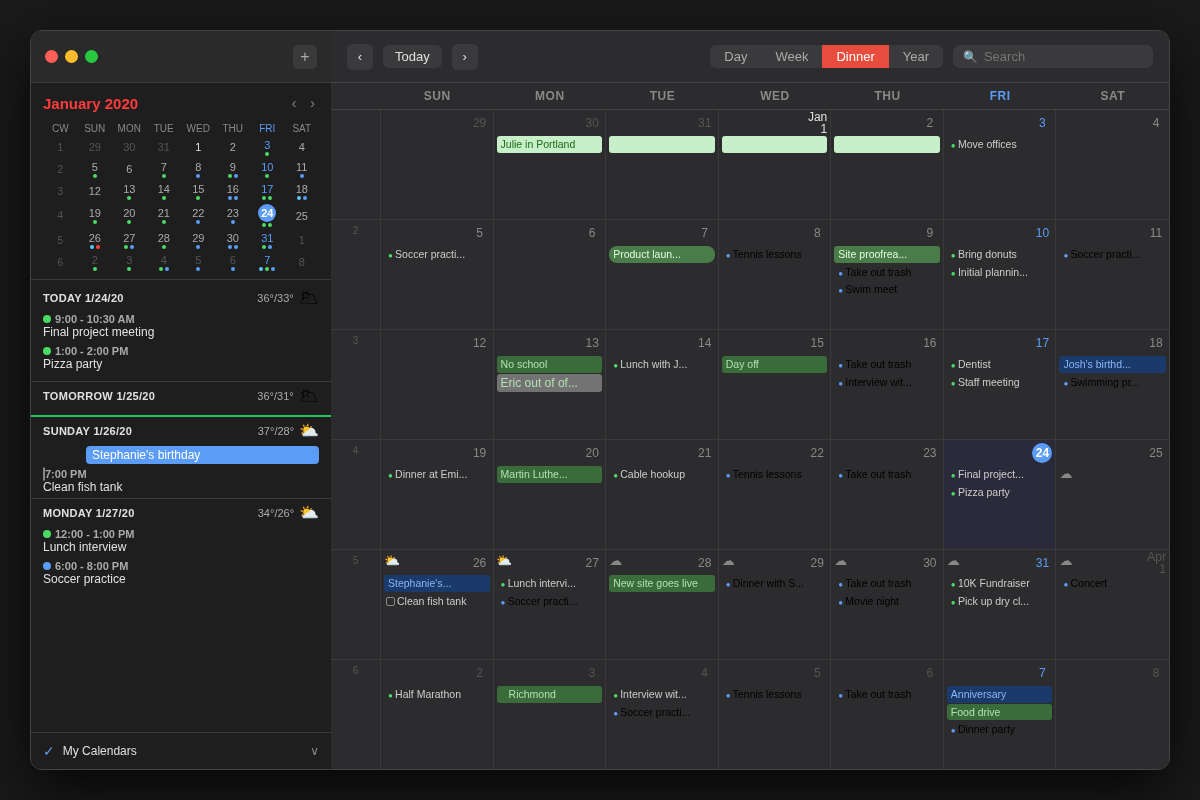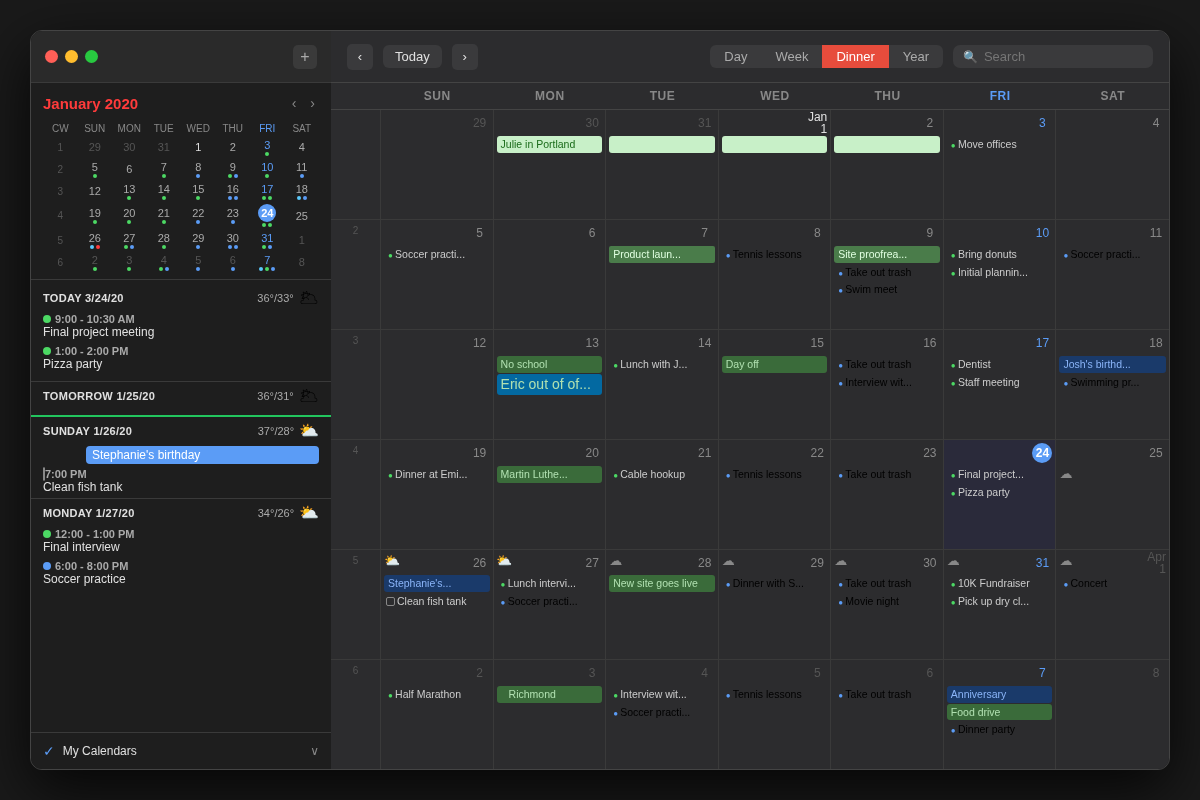--- a/index.html
+++ b/index.html
@@ -375,21 +375,21 @@
                   <div class="dot dot-blue"></div>
                 </div></td>
           <td class="other-month">8</td>
         </tr>
       </tbody>
         </table>
     </div>
 
     <div class="today-section">
       <div class="today-header">
-        <span class="today-label">TODAY 3/24/20</span>
+        <span class="today-label">TODAY 1/24/20</span>
         <div class="weather-info">
           <span class="weather-temp">36°/33°</span>
           <span class="weather-icon">🌥</span>
         </div>
       </div>
       <div class="event-item">
         <div class="event-time"><span class="event-dot" style="background:#4cd964"></span>9:00 - 10:30 AM</div>
         <div class="event-title">Final project meeting</div>
       </div>
       <div class="event-item">
@@ -426,21 +426,21 @@
     <div style="padding:4px 12px 4px; border-top:1px solid #3a3a3a">
       <div class="today-header">
         <span class="today-label">MONDAY 1/27/20</span>
         <div class="weather-info">
           <span class="weather-temp">34°/26°</span>
           <span class="weather-icon">⛅</span>
         </div>
       </div>
       <div class="event-item">
         <div class="event-time"><span class="event-dot" style="background:#4cd964"></span>12:00 - 1:00 PM</div>
-        <div class="event-title">Final interview</div>
+        <div class="event-title">Lunch interview</div>
       </div>
       <div class="event-item">
         <div class="event-time"><span class="event-dot" style="background:#5b9cf6"></span>6:00 - 8:00 PM</div>
         <div class="event-title">Soccer practice</div>
       </div>
     </div>
 
     <div class="sidebar-footer">
       <span class="calendars-check">✓</span>
       <span class="calendars-label">My Calendars</span>
@@ -533,21 +533,21 @@
         </div>
         <div class="cal-day-cell">
           <div class="day-num-wrapper">
               <span class="day-num">6</span>
             </div>
         </div>
         <div class="cal-day-cell">
           <div class="day-num-wrapper">
               <span class="day-num">7</span>
             </div>
-          <div class="cal-event" style="background:#4a7c4a;color:#e0ffe0;border-radius:2px;font-size:10.5px;padding:1px 4px;margin-bottom:1px">Product laun...</div>
+          <div class="cal-event" style="background:#4a7c4a;color:#e0ffe0;border-radius:8px;font-size:10.5px;padding:1px 4px;margin-bottom:1px">Product laun...</div>
         </div>
         <div class="cal-day-cell">
           <div class="day-num-wrapper">
               <span class="day-num">8</span>
             </div>
           <div class="cal-event event-blue-dot">Tennis lessons</div>
         </div>
         <div class="cal-day-cell">
           <div class="day-num-wrapper">
               <span class="day-num">9</span>
@@ -576,21 +576,21 @@
         <div class="cal-day-cell">
           <div class="day-num-wrapper">
               <span class="day-num">12</span>
             </div>
         </div>
         <div class="cal-day-cell">
           <div class="day-num-wrapper">
               <span class="day-num">13</span>
             </div>
           <div class="cal-event" style="background:#3a6b3a;color:#b0e0b0;border-radius:3px;font-size:10.5px;padding:1px 4px;margin-bottom:1px">No school</div>
-          <div class="cal-event" style="background:#0369a1;color:#b0e0b0;border-radius:3px;font-size:14px;padding:1px 4px;margin-bottom:7px">Eric out of of...</div>
+          <div class="cal-event" style="background:#737373;color:#b0e0b0;border-radius:3px;font-size:12px;padding:1px 4px;margin-bottom:7px">Eric out of of...</div>
         </div>
         <div class="cal-day-cell">
           <div class="day-num-wrapper">
               <span class="day-num">14</span>
             </div>
           <div class="cal-event event-green-dot">Lunch with J...</div>
         </div>
         <div class="cal-day-cell">
           <div class="day-num-wrapper">
               <span class="day-num">15</span>

